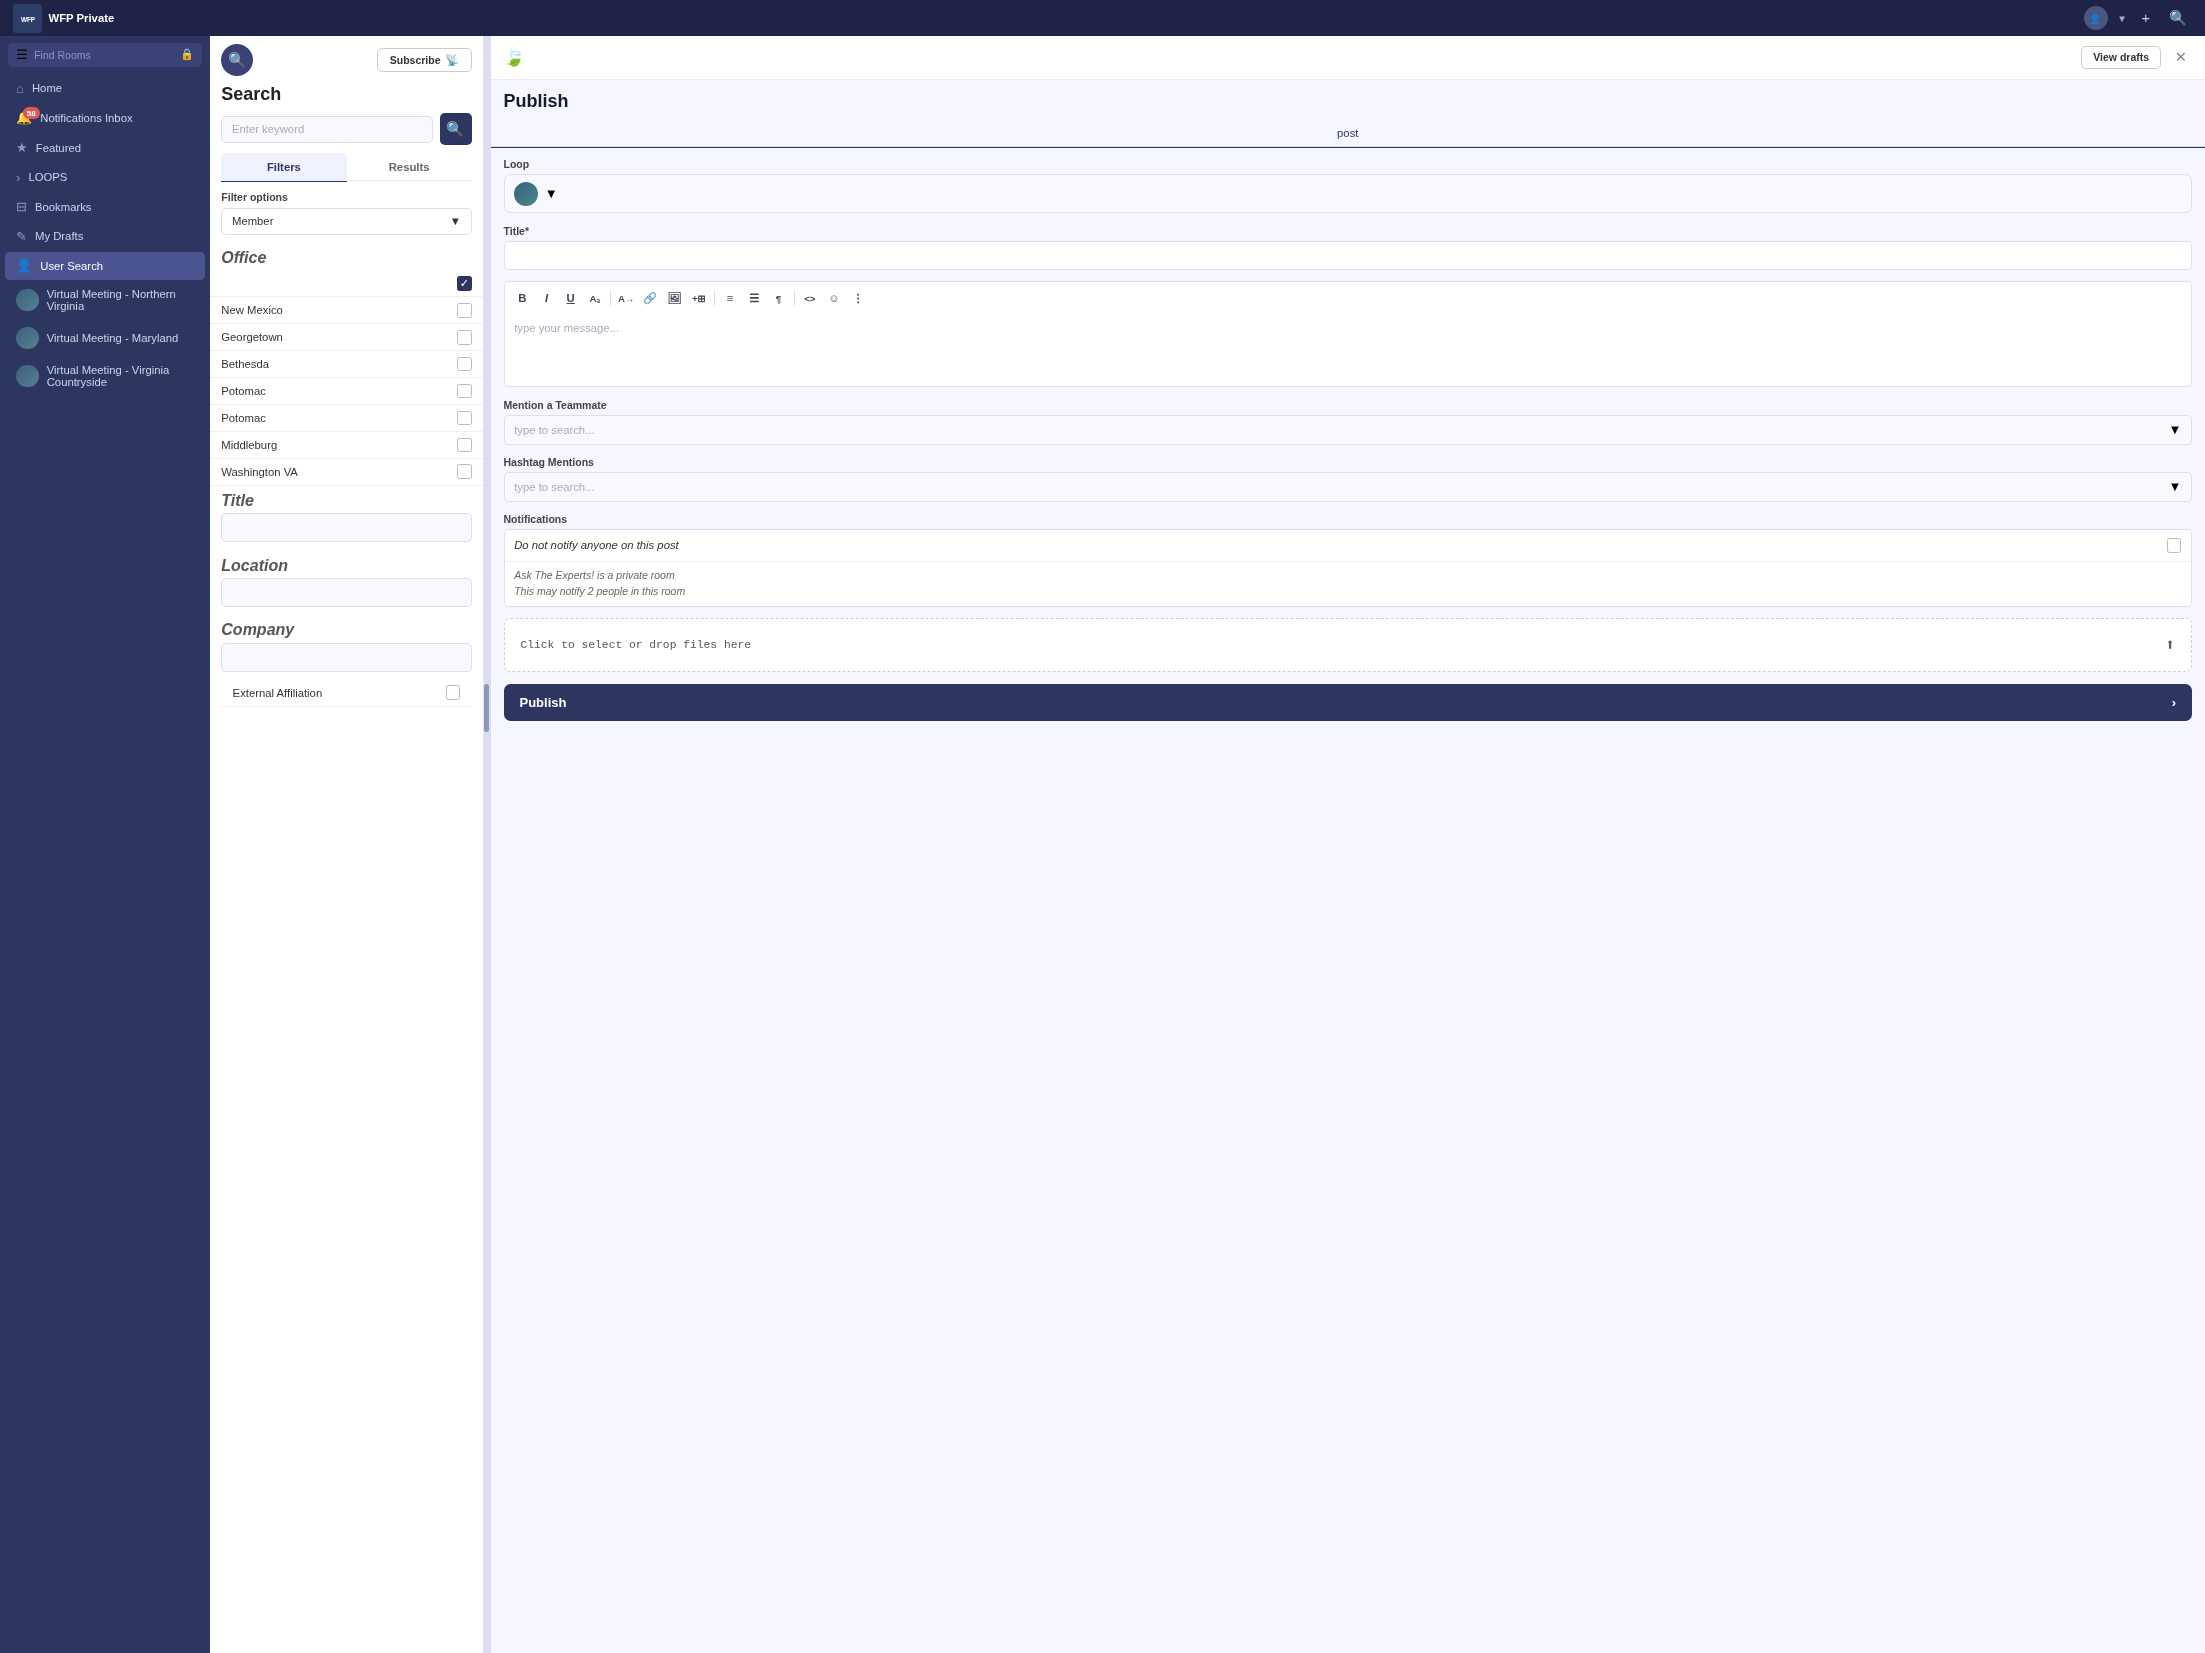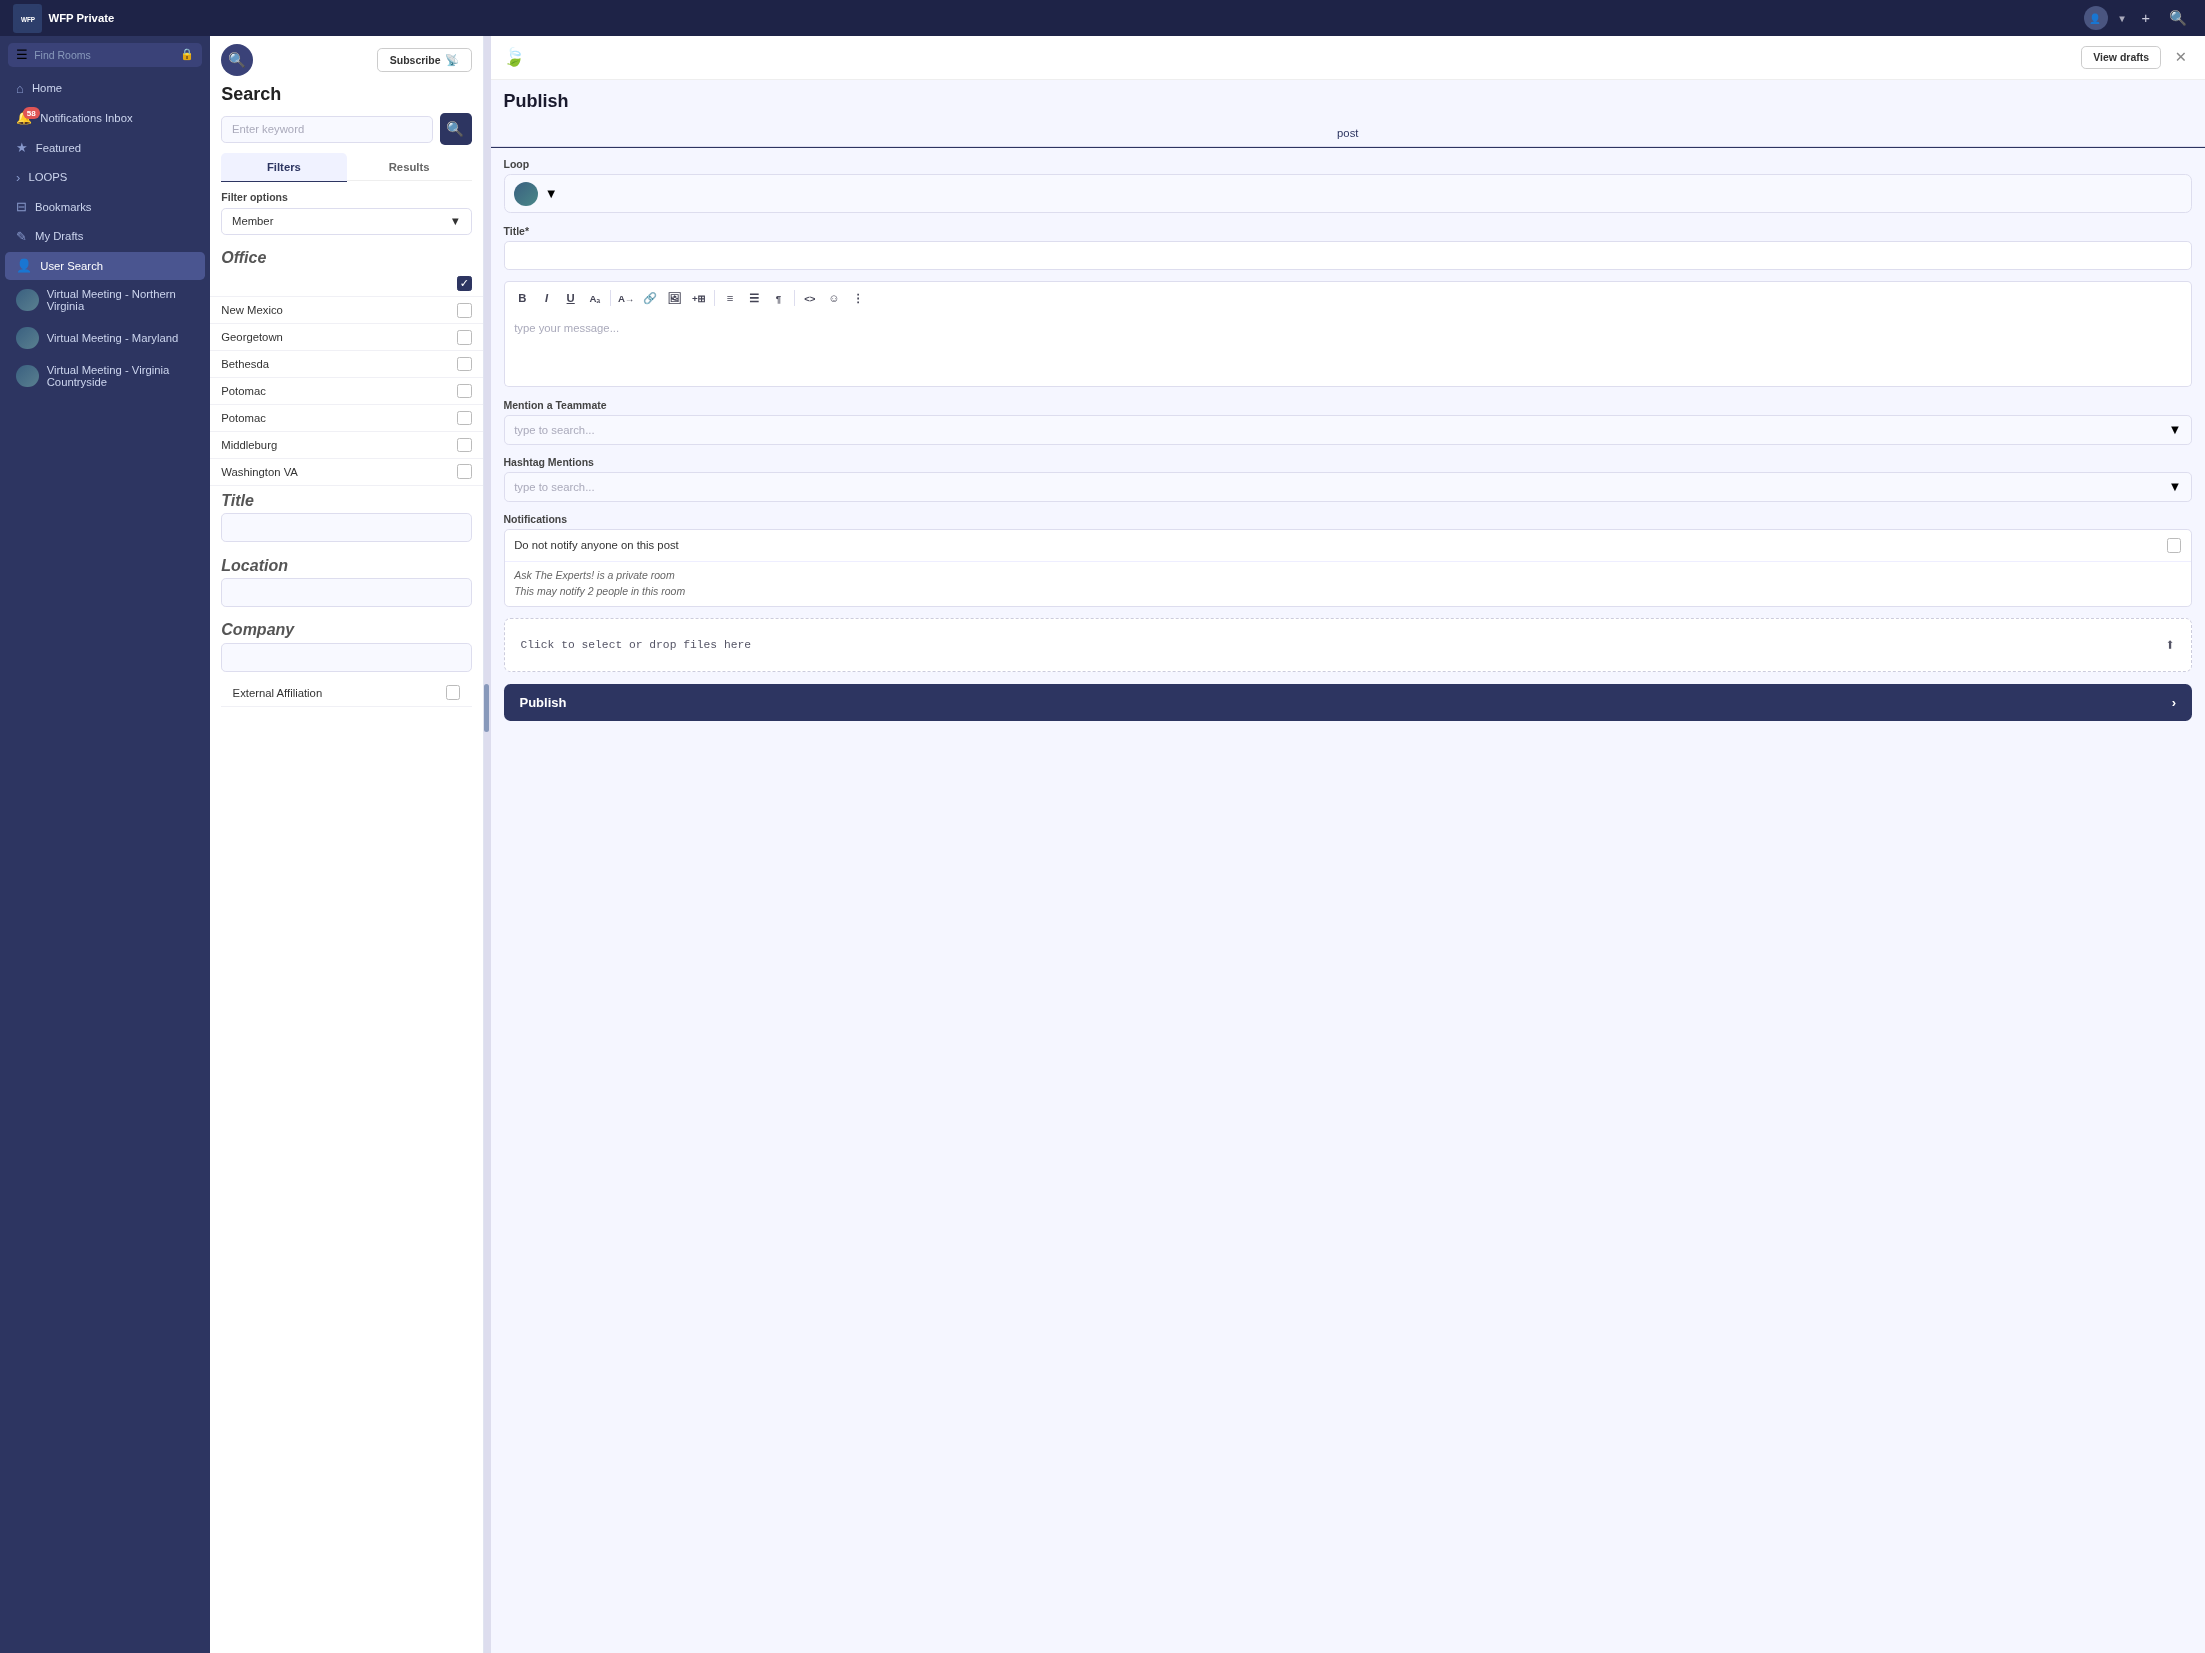--- a/index.html
+++ b/index.html
@@ -423,20 +423,21 @@
       overflow: hidden;
     }
     .notifications-row {
       display: flex;
       align-items: center;
       padding: 8px 9.7px;
       border-bottom: 0.8px solid #eef;
       font-size: 11.3px;
       color: #333;
       gap: 21px;
+      font-style: italic;
     }
     .notifications-row label { flex: 1; }
     .notifications-info {
       padding: 6.5px 9.7px;
       font-size: 10.5px;
       color: #666;
       line-height: 1.5;
       font-style: italic;
     }
     .file-drop {

